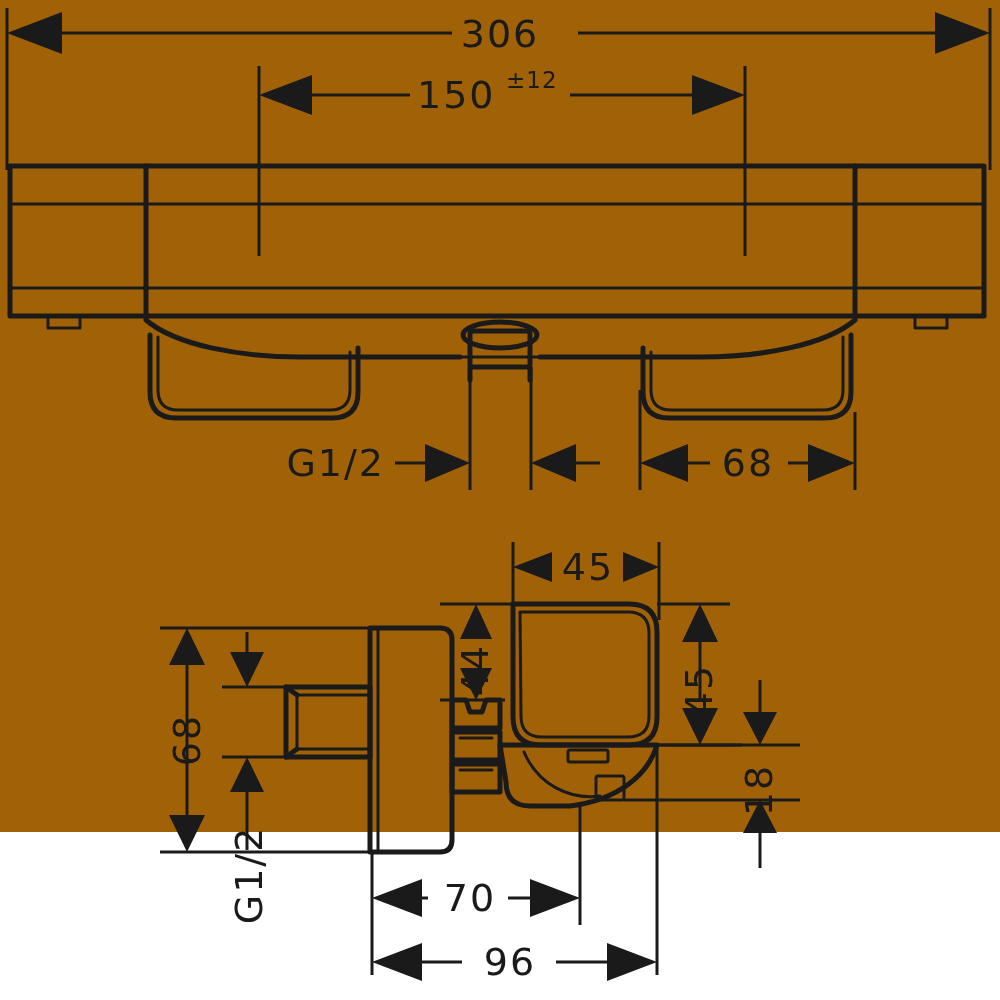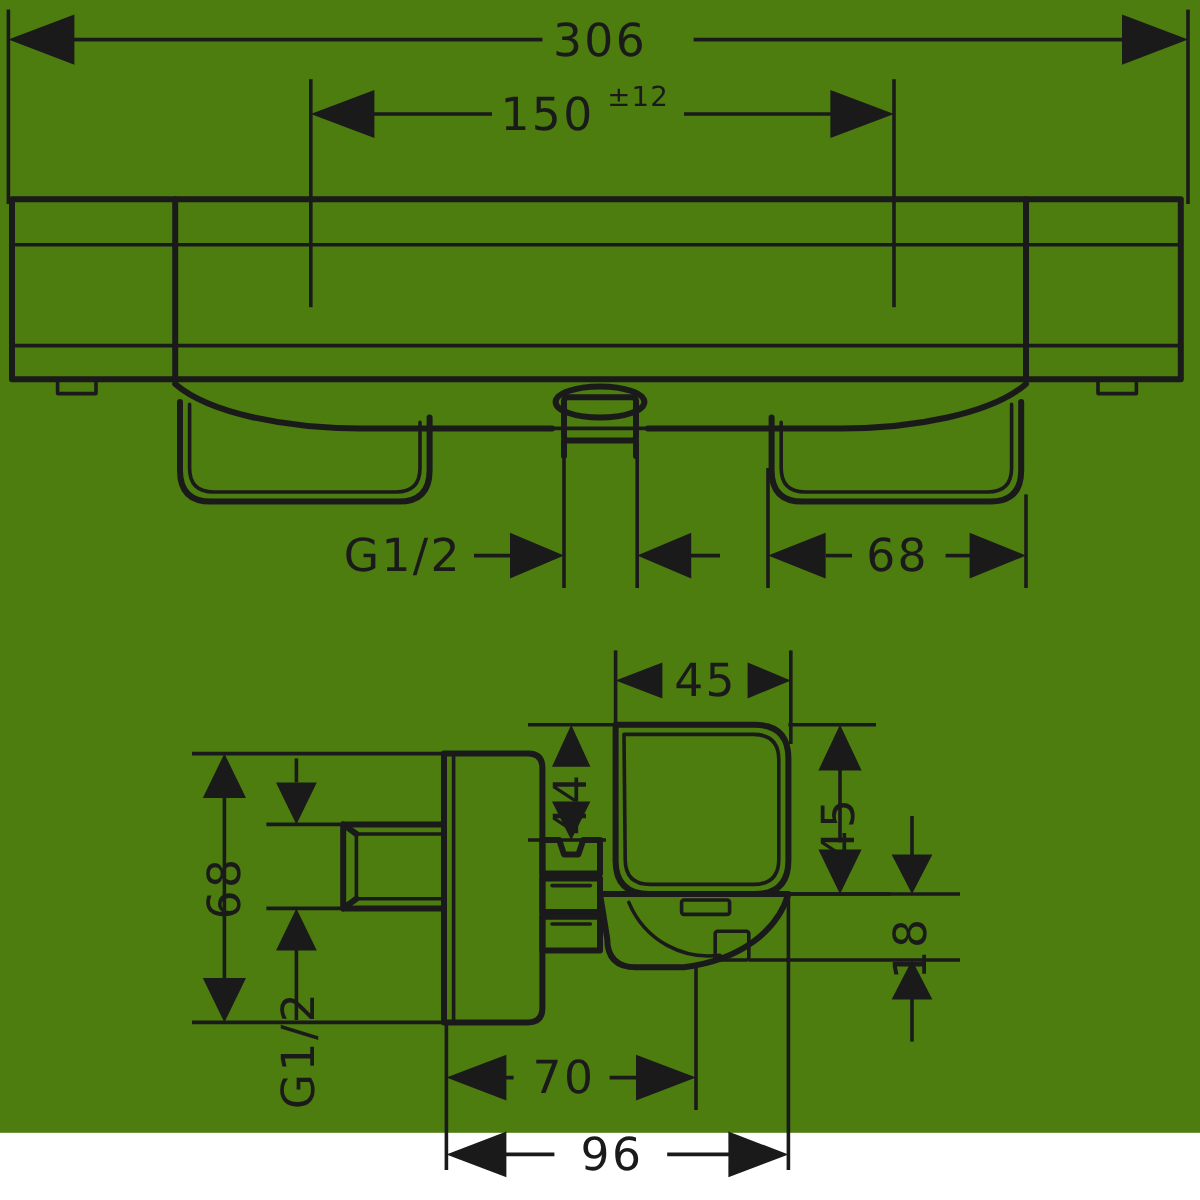--- a/index.html
+++ b/index.html
@@ -8,22 +8,22 @@
     padding: 0;
     background: #ffffff;
     width: 1000px;
     height: 1000px;
     overflow: hidden;
     font-family: "DejaVu Sans", sans-serif;
   }
   #drawing-root {
     position: relative;
     width: 1000px;
-    height: 944px;
-    background: #4d7c0f;
+    height: 832px;
+    background: #a16207;
   }
   svg#tech-drawing {
     display: block;
     width: 1000px;
     height: 1000px;
   }
   .dim-text {
     font-family: "DejaVu Sans", sans-serif;
     font-size: 38px;
     fill: #1a1a1a;

